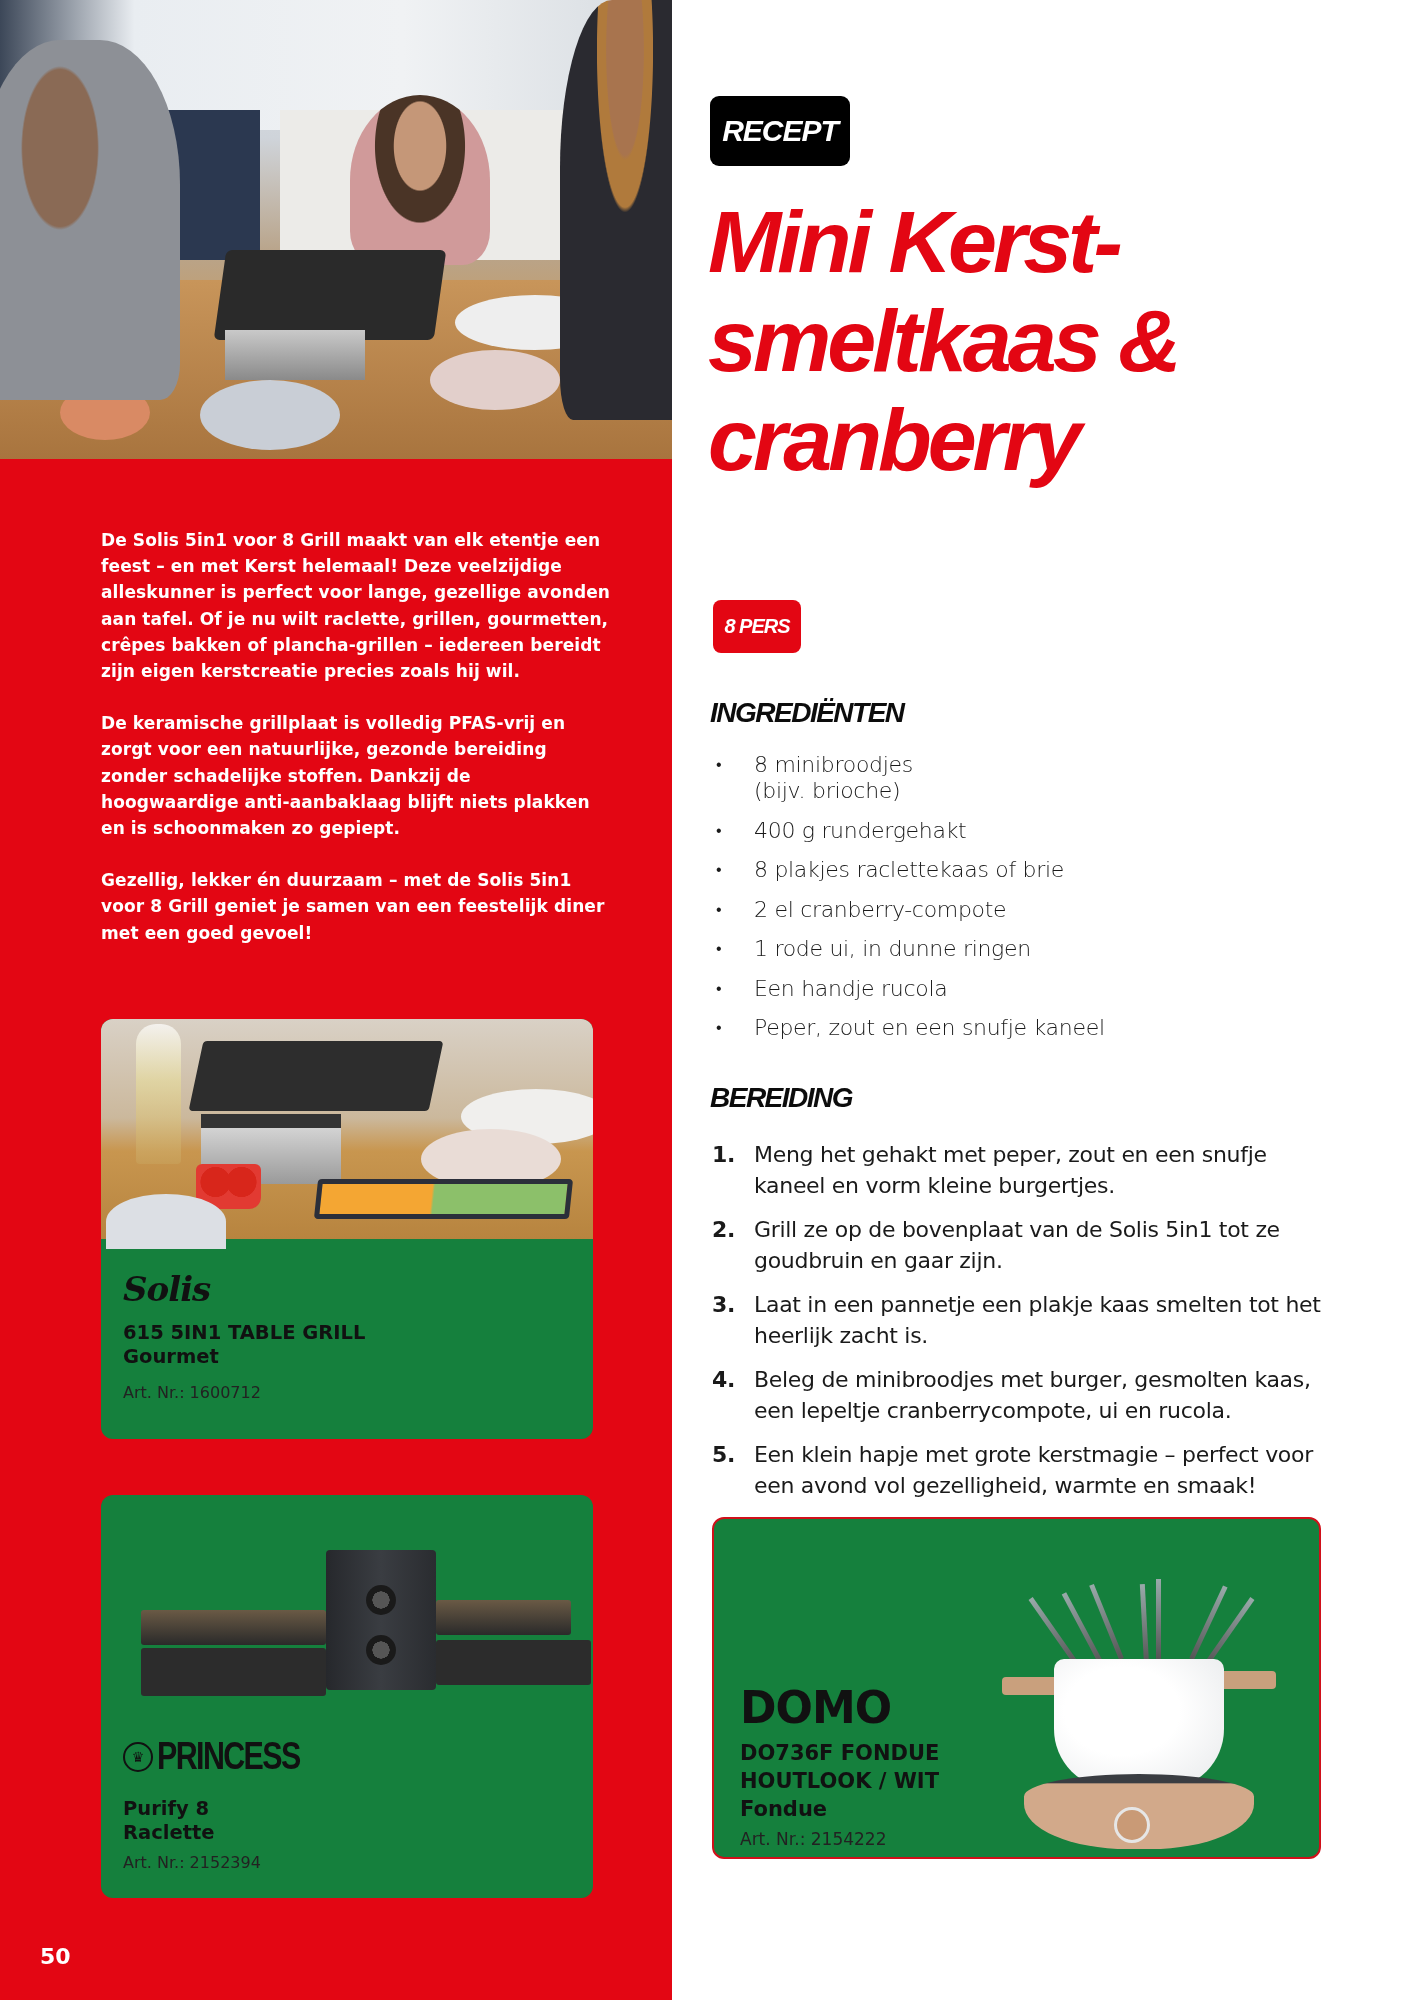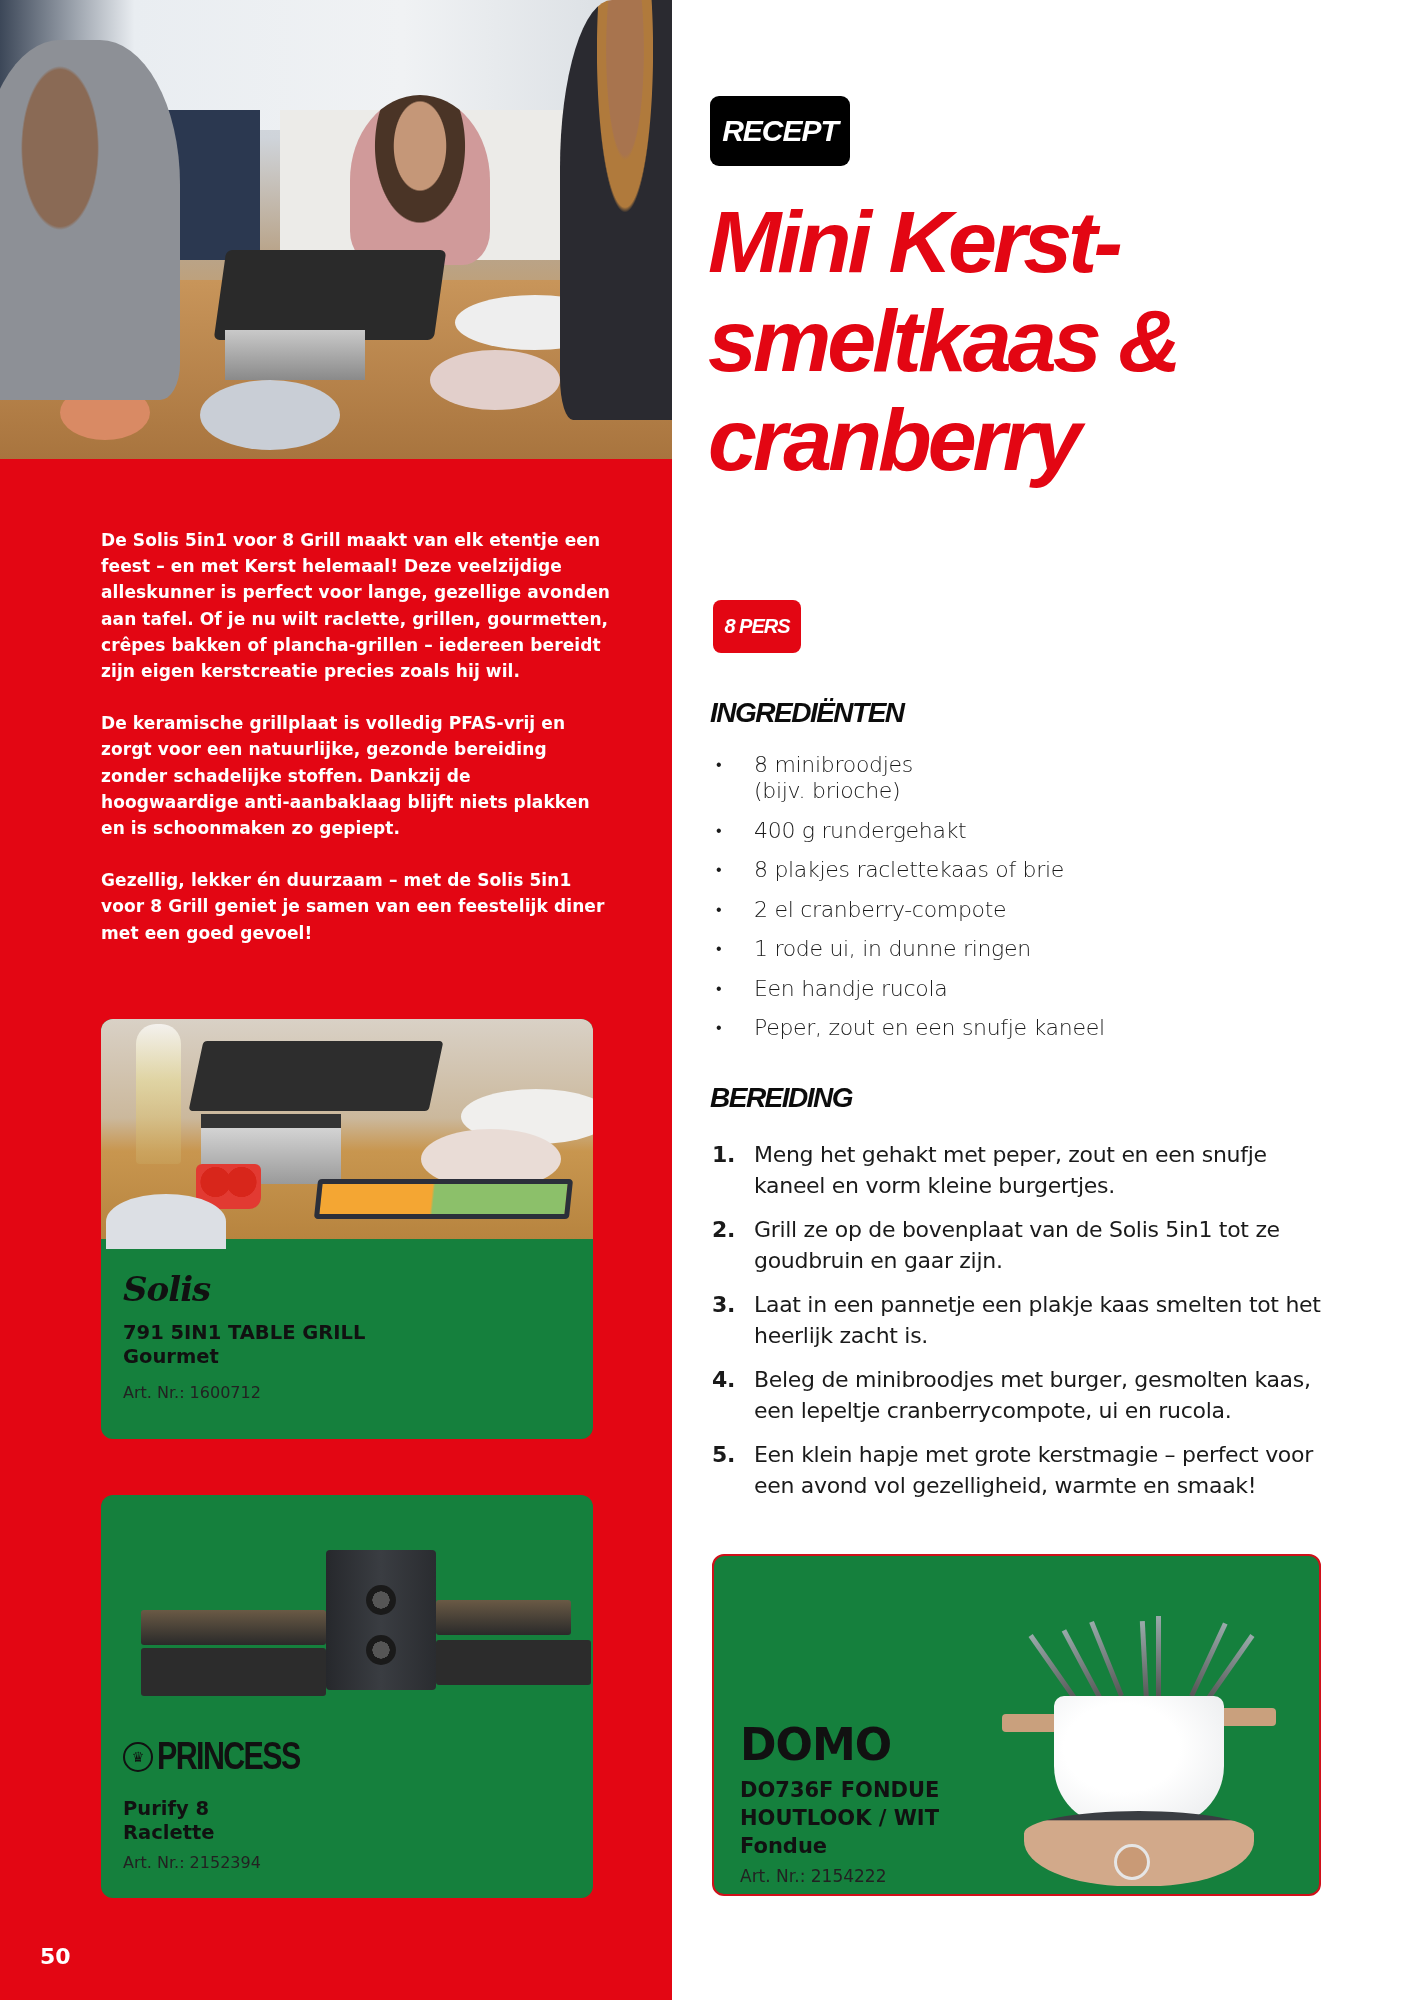--- a/index.html
+++ b/index.html
@@ -22,21 +22,21 @@
   .hero .grill-base { position:absolute; left:225px; top:330px; width:140px; height:50px; background: linear-gradient(180deg,#c9c9c9,#8a8a8a); }
   .hero .bowl { position:absolute; border-radius:50%; }
   .hero .candle { position:absolute; left:578px; top:112px; width:9px; height:125px; background:#b3172a; }
 
   .intro { position: absolute; left: 101px; top: 527px; width: 510px; color: #ffffff; font-size: 17px; line-height: 26.2px; font-weight: bold; letter-spacing: 0.1px; }
   .intro p { margin-bottom: 26px; }
 
   .card { position: absolute; background: #15803d; border-radius: 12px; overflow: hidden; }
   .card-solis { left: 101px; top: 1019px; width: 492px; height: 420px; }
   .card-princess { left: 101px; top: 1495px; width: 492px; height: 403px; }
-  .card-domo { left: 712px; top: 1554px; width: 609px; height: 342px; border: 2px solid #d0101a; border-radius: 12px; padding-left: 16px; }
+  .card-domo { left: 712px; top: 1517px; width: 609px; height: 342px; border: 2px solid #d0101a; border-radius: 12px; padding-left: 16px; }
 
   .solis-photo { position:absolute; left:0; top:0; width:492px; height:220px; background: linear-gradient(180deg, #d9d1c6 0%, #cbb89c 45%, #c8964f 60%, #b7843f 100%); }
   .solis-photo .grill { position:absolute; left:95px; top:22px; width:240px; height:70px; background:#2d2d2d; transform: skewX(-12deg); border-radius:4px; }
   .solis-photo .base { position:absolute; left:100px; top:95px; width:140px; height:70px; background:linear-gradient(180deg,#d3d3d3,#9a9a9a); border-top:14px solid #333; }
   .solis-photo .glass { position:absolute; left:35px; top:5px; width:45px; height:140px; background:linear-gradient(180deg,rgba(255,255,255,.7),rgba(230,220,160,.7) 40%, rgba(200,160,90,.7)); border-radius:20px 20px 4px 4px; }
   .solis-photo .tomatoes { position:absolute; left:95px; top:145px; width:65px; height:45px; background: radial-gradient(circle at 30% 40%, #d8261b 0 28%, transparent 29%), radial-gradient(circle at 70% 40%, #d8261b 0 28%, transparent 29%), #e23a32; border-radius: 6px 6px 12px 12px; }
   .solis-photo .plate { position:absolute; left:320px; top:110px; width:140px; height:60px; background:#e9dcd6; border-radius:50%; }
   .solis-photo .plate2 { position:absolute; left:360px; top:70px; width:150px; height:55px; background:#f0efed; border-radius:50%; }
   .solis-photo .tray { position:absolute; left:215px; top:160px; width:255px; height:40px; background: linear-gradient(90deg,#f4a633 0 45%,#8cc06a 46% 100%); border:5px solid #2b2f3a; border-radius: 4px; transform: skewX(-6deg); }
   .solis-photo .bowl { position:absolute; left:5px; top:175px; width:120px; height:55px; background:#dcdfe4; border-radius:50% 50% 0 0; }
@@ -126,21 +126,21 @@
     <div class="grill"></div>
     <div class="base"></div>
     <div class="plate2"></div>
     <div class="plate"></div>
     <div class="tomatoes"></div>
     <div class="tray"></div>
     <div class="bowl"></div>
   </div>
   <div class="brand-solis">Solis</div>
   <div class="prod-title">
-    <div>791 5IN1 TABLE GRILL</div>
+    <div>615 5IN1 TABLE GRILL</div>
     <div>Gourmet</div>
   </div>
   <div class="prod-art">Art. Nr.: 1600712</div>
 </div>
 
 <div class="card card-princess">
   <div class="princess-photo">
     <div class="plate-l"></div>
     <div class="pans-l"></div>
     <div class="plate-r"></div>

